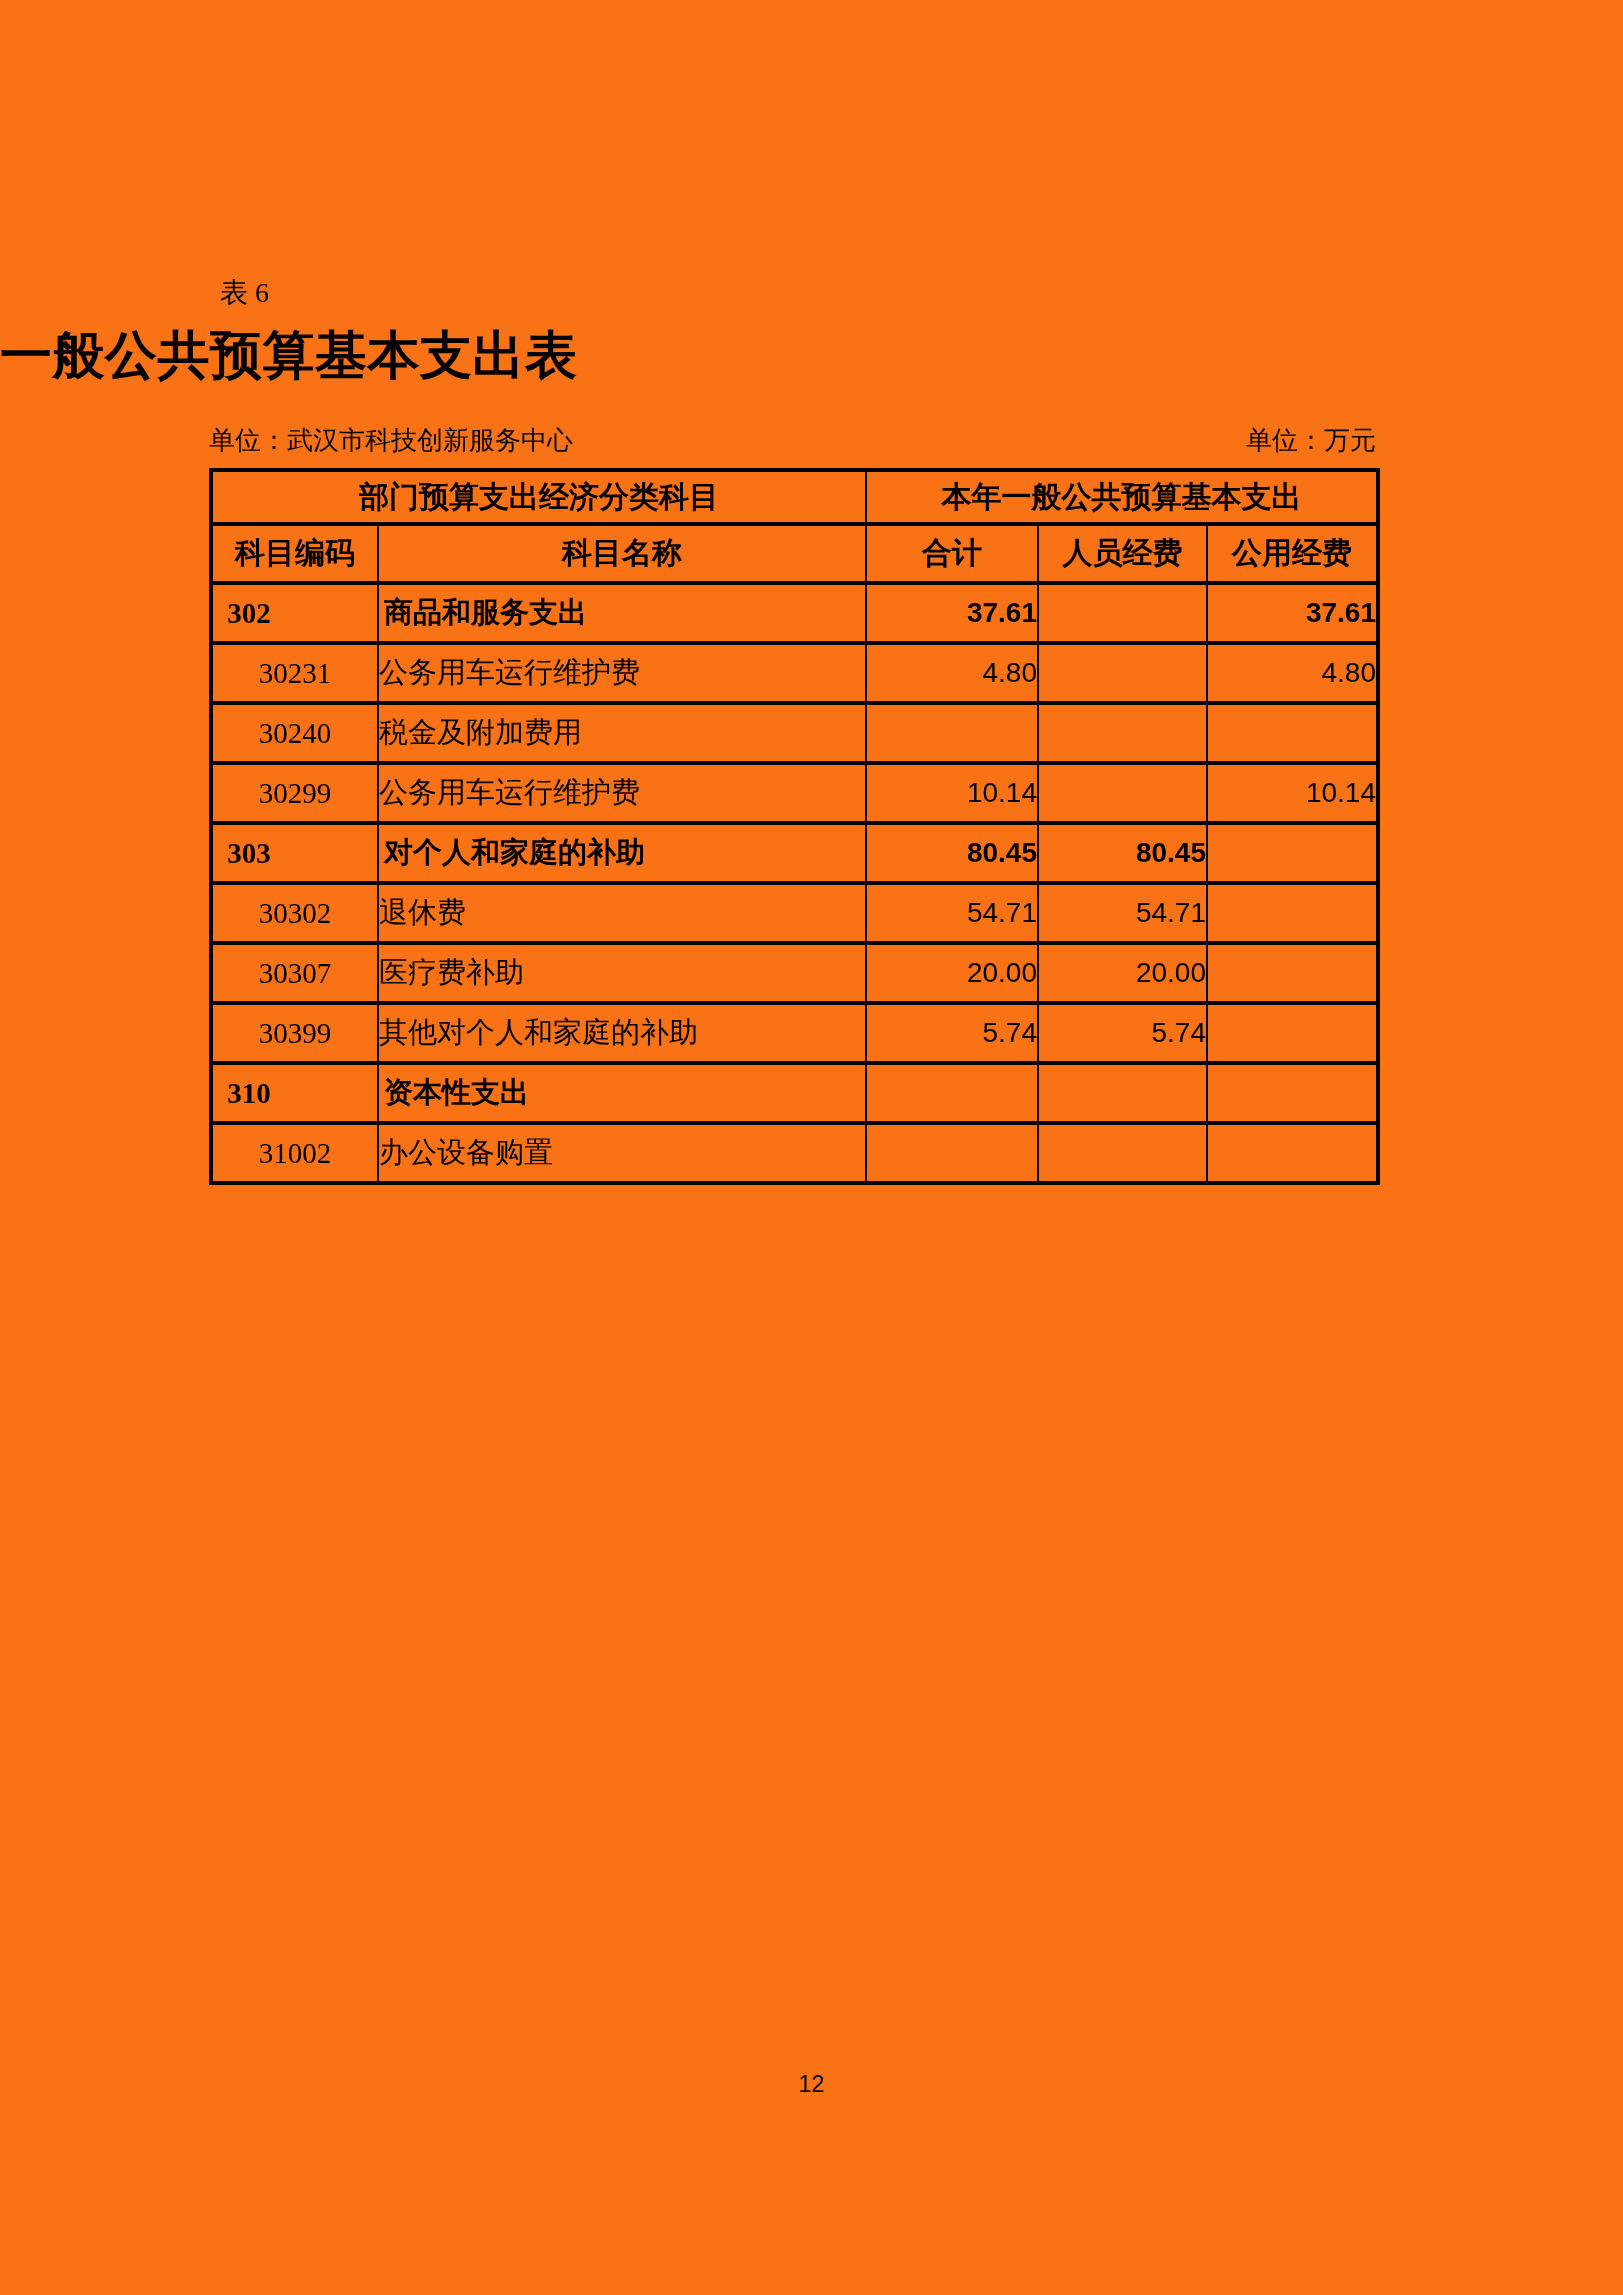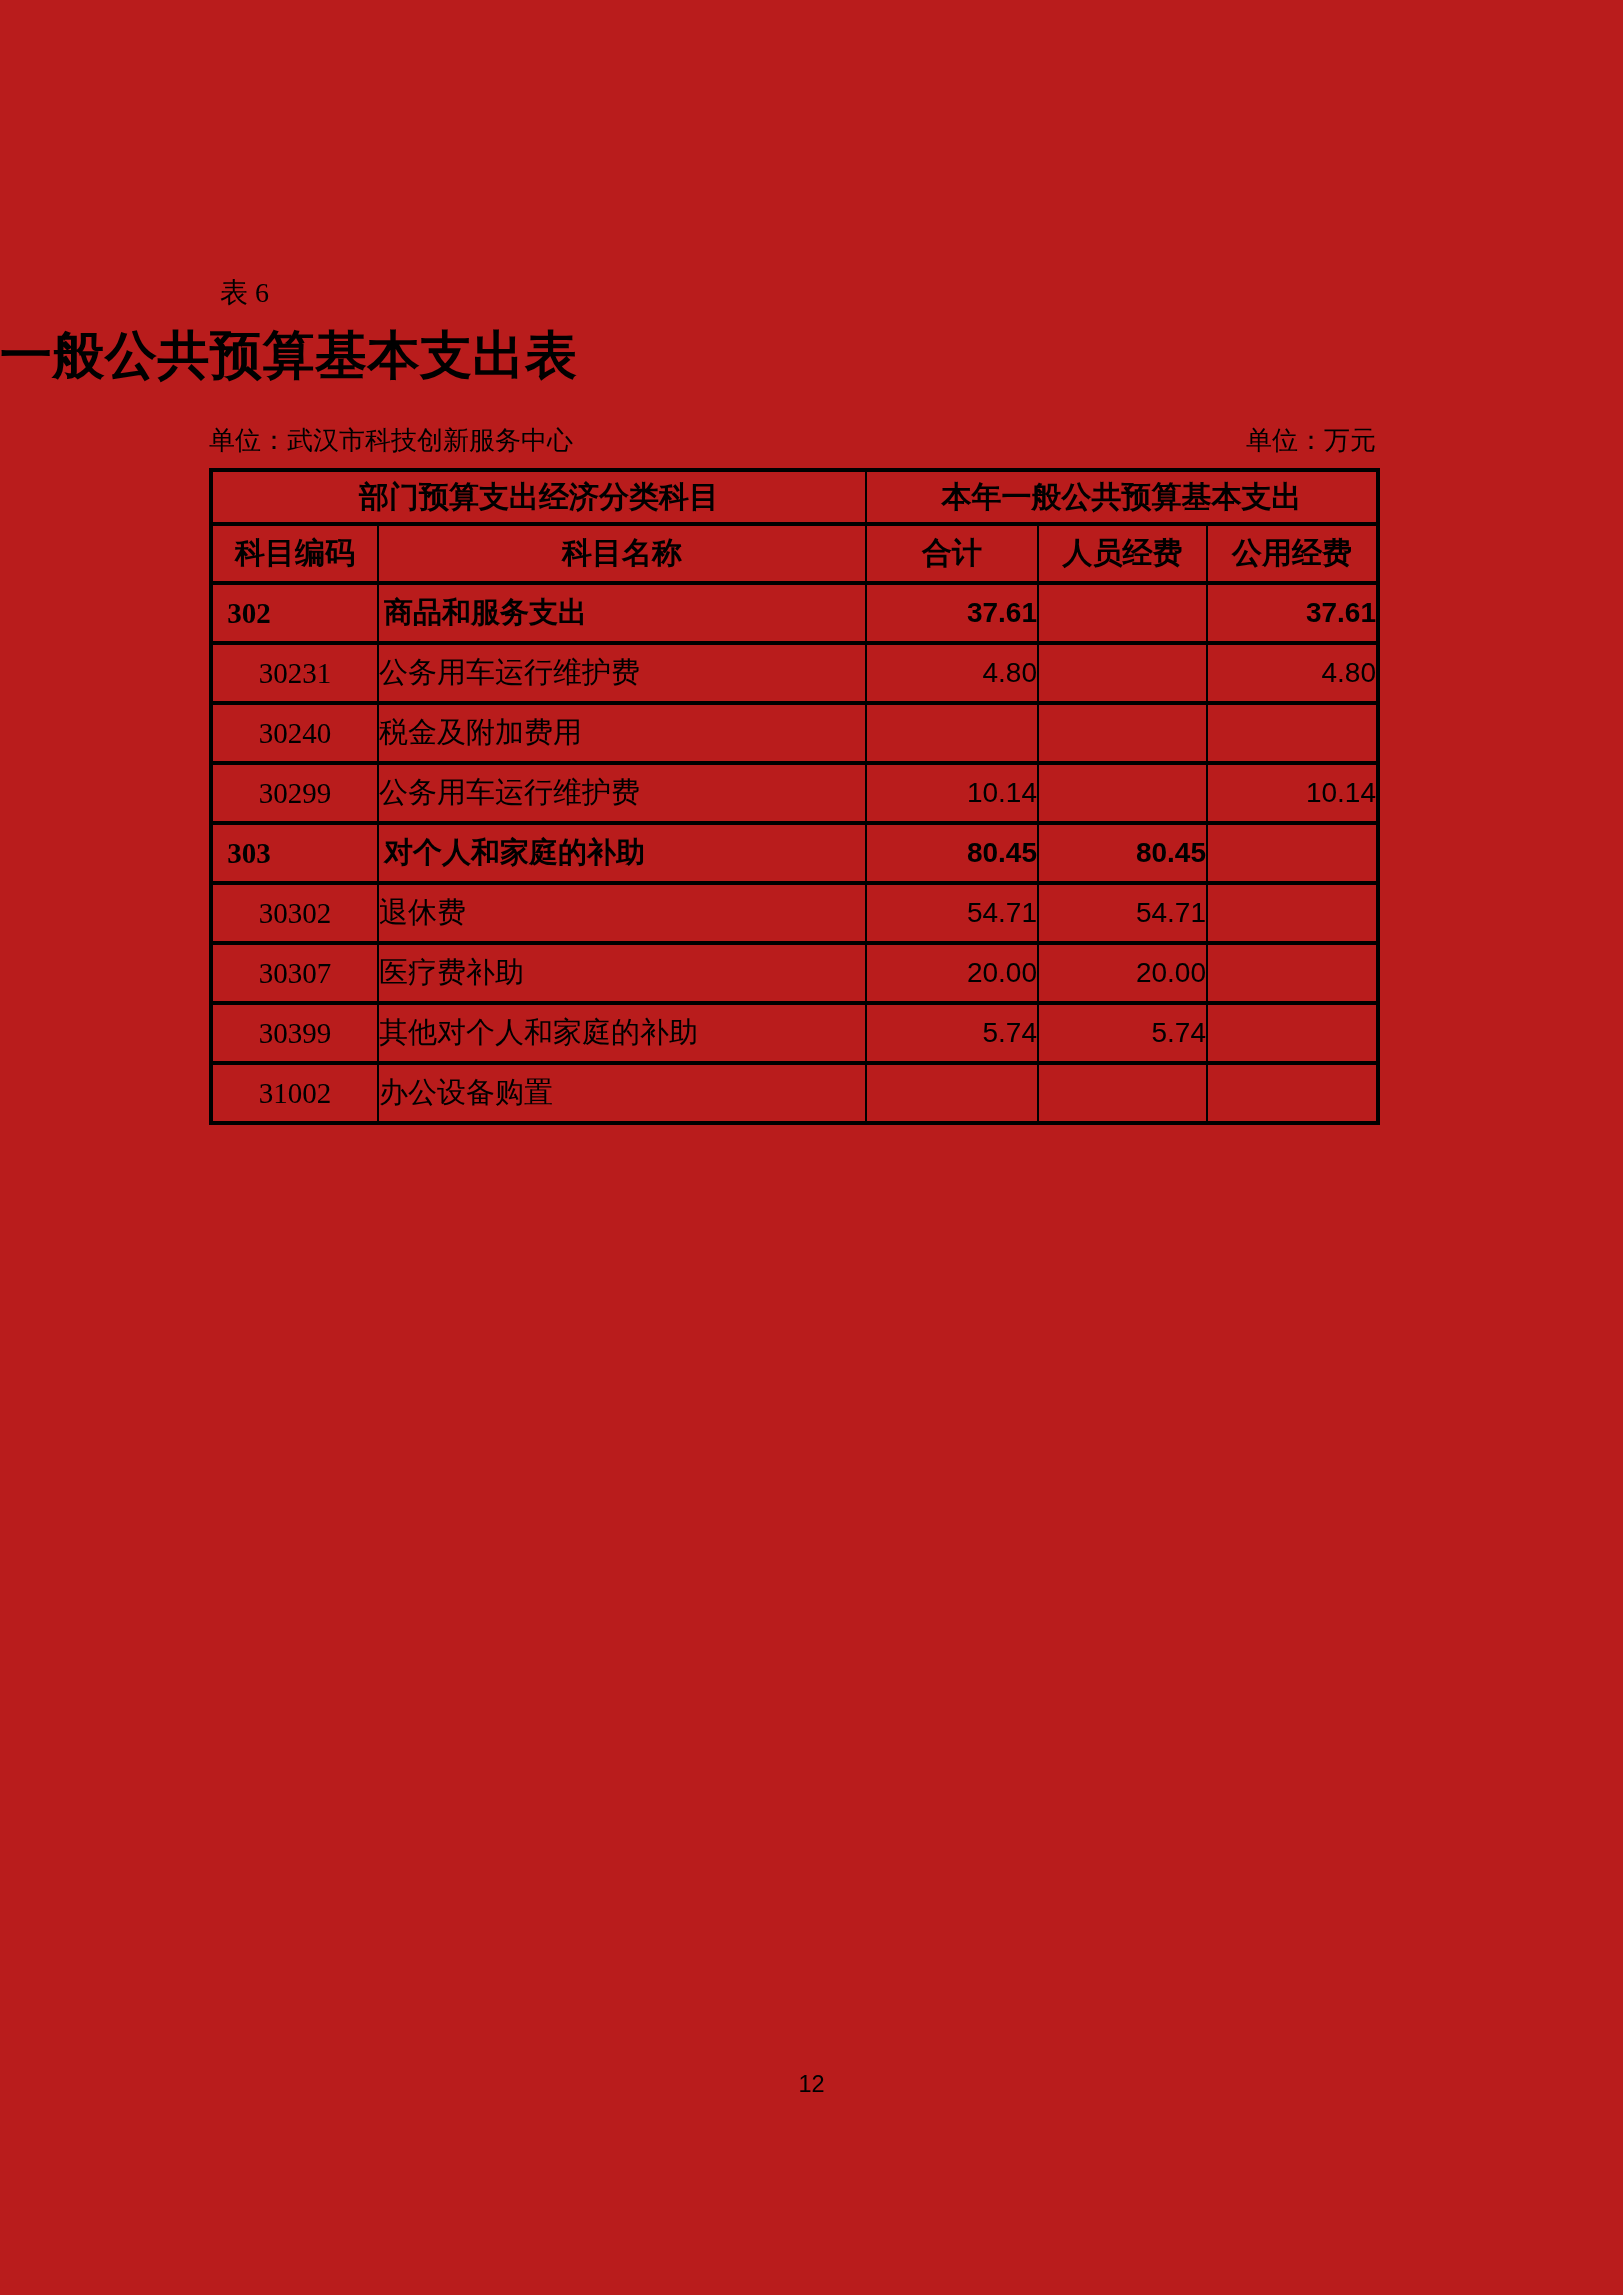--- a/index.html
+++ b/index.html
@@ -1,20 +1,20 @@
 <!DOCTYPE html>
 <html style="font-size:8.2px"><head>
 <meta charset="utf-8">
 <style>
   html, body { margin: 0; padding: 0; background: #ffffff; }
   .sheet {
     position: relative;
     width: 1623px;
     height: 2295px;
-    background: #b91c1c;
+    background: #f97316;
     color: #000000;
     font-family: "Liberation Serif", "DejaVu Serif", serif;
     overflow: hidden;
   }
   .caption-label {
     position: absolute;
     left: 220px;
     top: 277px;
     font-size: 28px;
     line-height: 31px;
@@ -183,20 +183,27 @@
       <td class="num-cell">20.00</td>
       <td class="num-cell"></td>
     </tr>
         <tr class="child">
       <td class="code-cell">30399</td>
       <td class="name-cell">其他对个人和家庭的补助</td>
       <td class="num-cell">5.74</td>
       <td class="num-cell">5.74</td>
       <td class="num-cell"></td>
     </tr>
+        <tr class="parent">
+      <td class="code-cell">310</td>
+      <td class="name-cell">资本性支出</td>
+      <td class="num-cell"></td>
+      <td class="num-cell"></td>
+      <td class="num-cell"></td>
+    </tr>
         <tr class="child">
       <td class="code-cell">31002</td>
       <td class="name-cell">办公设备购置</td>
       <td class="num-cell"></td>
       <td class="num-cell"></td>
       <td class="num-cell"></td>
     </tr>
       </tbody>
   </table>
 

